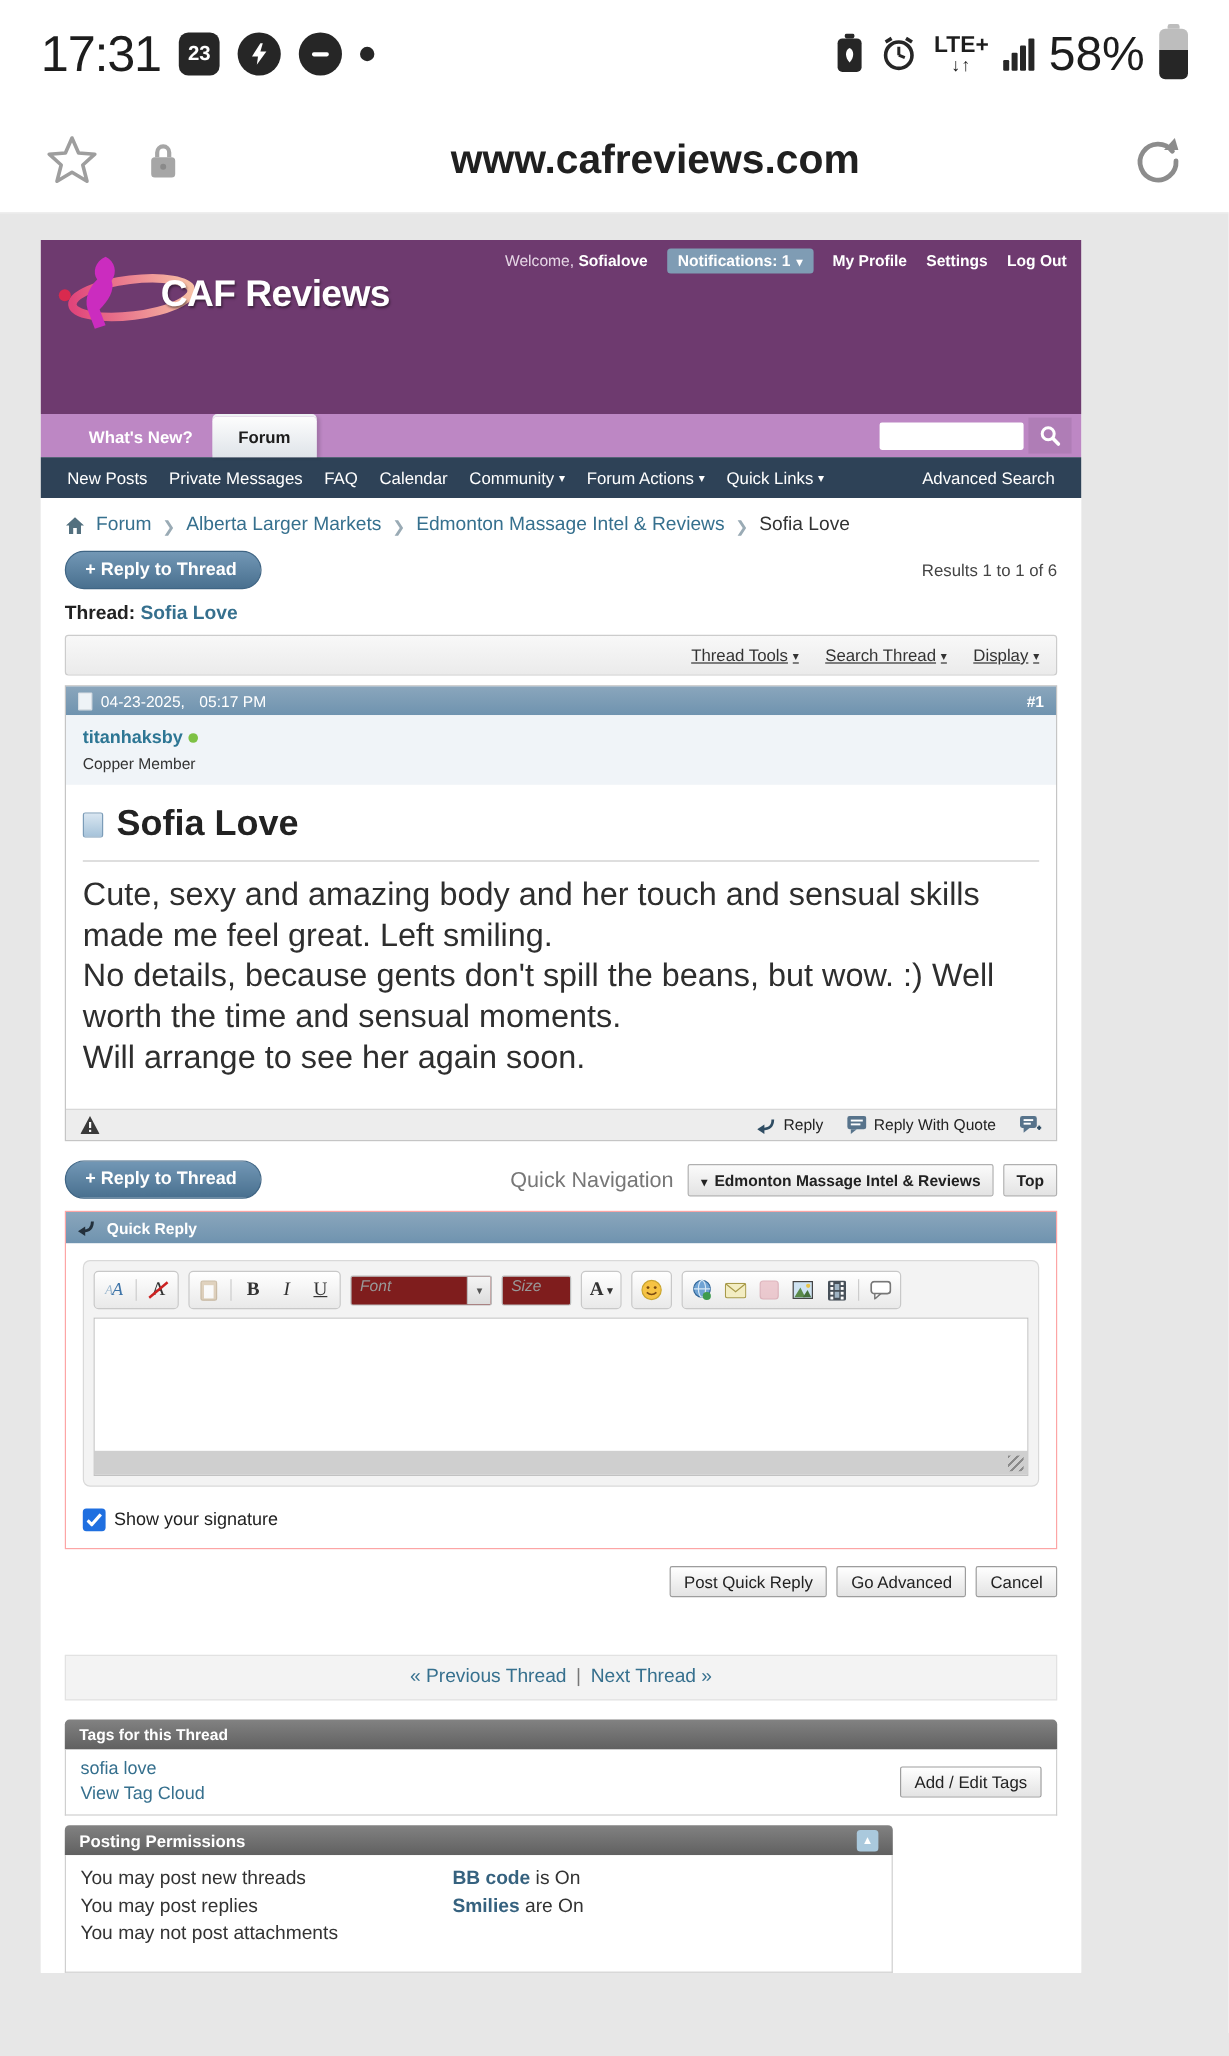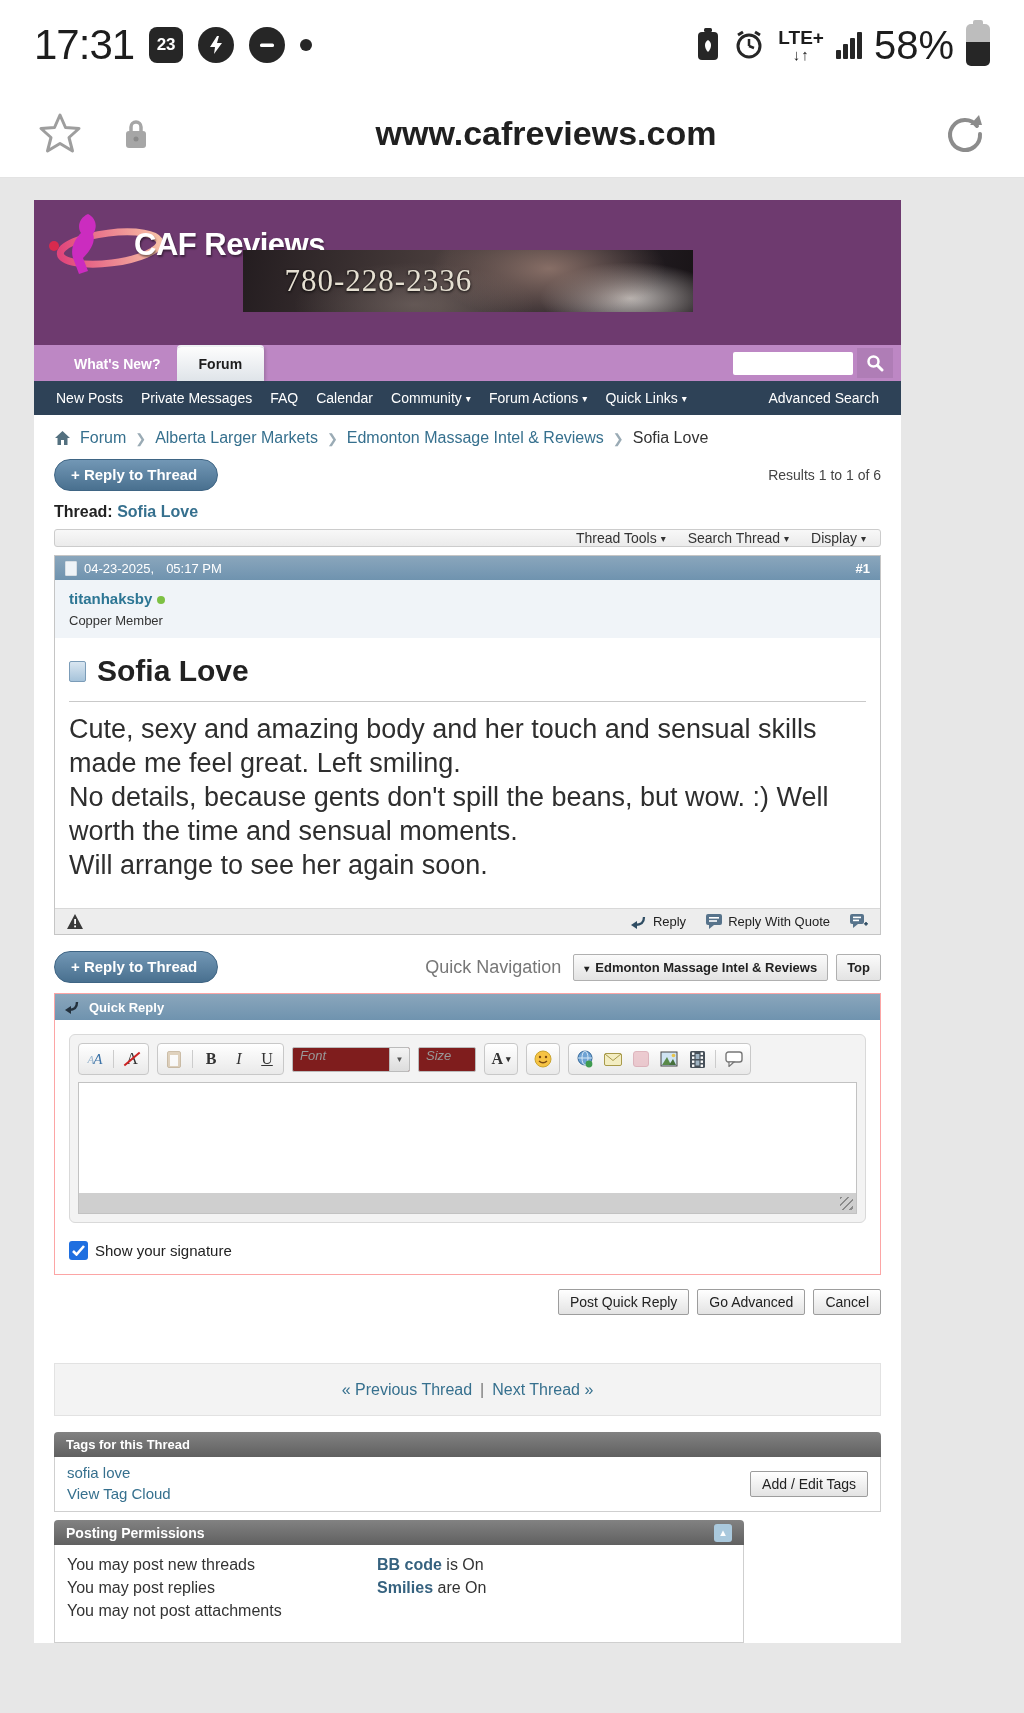--- a/index.html
+++ b/index.html
@@ -94,21 +94,21 @@
                       border:1px solid #3f6584; border-radius:16px; color:#fff; font-weight:bold;
                       font-size:15px; padding:6px 20px 7px 16px; cursor:pointer; }
   .results-txt { font-size:14px; color:#444; }
 
   .thread-line { margin-top:12px; font-size:16px; }
   .thread-lbl { font-weight:bold; color:#222; }
   .thread-title-link { font-weight:bold; color:#36708e; cursor:pointer; }
 
   .tools-bar { margin-top:8px; height:18px; background:linear-gradient(#f8f8f8,#ebebeb);
                border:1px solid #ccc; border-radius:3px; display:flex; align-items:center;
-               justify-content:flex-end; gap:22px; padding:0 14px; font-size:14px; color:#333; }
+               justify-content:flex-end; gap:22px; padding:16px 14px; font-size:14px; color:#333;text-decoration:underline; }
   .tool-item { cursor:pointer; }
 
   
   .post { margin-top:8px; border:1px solid #c5c5c5; }
   .post-hdr { height:24px; background:linear-gradient(#8aa6bc,#6f93af); display:flex; align-items:center;
               padding:0 10px; color:#fff; font-size:13px; }
   .doc-icon-sm { width:12px; height:15px; background:#eef3f7; border-radius:1px; margin-right:7px;
                  border:1px solid #d7dee4; }
   .post-num { margin-left:auto; font-weight:bold; cursor:pointer; }
   .post-user { background:#f0f4f8; padding:10px 14px; display:flex; justify-content:space-between;gap:32px; }
@@ -179,21 +179,21 @@
              background:repeating-linear-gradient(135deg,#8a8a8a 0 2px, rgba(0,0,0,0) 2px 5px); cursor:nwse-resize; }
   .sig-row { display:flex; align-items:center; gap:7px; margin:18px 0 4px 0; font-size:15px; color:#222; }
   .checkbox { width:19px; height:19px; background:#1f6fe0; border-radius:3px; display:flex;
               align-items:center; justify-content:center; cursor:pointer; }
   .qr-btn-row { margin-top:14px; display:flex; justify-content:flex-end; gap:8px; }
   .form-btn { background:linear-gradient(#ffffff,#e3e3e3); border:1px solid #9d9d9d; border-radius:2px;
               font-size:14px; color:#222; padding:4px 11px; cursor:pointer;
               font-family:"Liberation Sans", sans-serif; }
 
   
-  .pager { margin-top:48px; height:53px; background:#f3f3f3; border:1px solid #e2e2e2; display:flex;
+  .pager { margin-top:48px; height:38px; background:#f3f3f3; border:1px solid #e2e2e2; display:flex;
            align-items:center; justify-content:center; gap:8px; font-size:16px; }
   .pager a, .pager-link { color:#36708e; cursor:pointer; }
   .pager-sep { color:#777; }
 
   
   .panel-hdr { height:25px; background:linear-gradient(#828282,#606060); border-radius:4px 4px 0 0;
                display:flex; align-items:center; padding:0 12px; color:#fff; font-size:13px;
                font-weight:bold; }
   .tags-panel { margin-top:16px; }
   .tags-body { border:1px solid #cfcfcf; border-top:none; background:#fff; padding:7px 12px 9px 12px;
@@ -282,36 +282,41 @@
         <path d="M35 15 A 15 15 0 1 0 38 23" fill="none" stroke="#8c8c8c" stroke-width="4" stroke-linecap="round"></path>
         <polygon points="28,14 40,14 37,4" fill="#8c8c8c"></polygon>
       </svg>
   </span>
 </div>
 
 <div class="page">
 <div class="site">
 
   <div class="site-header">
+    <div class="welcome-row">
+      <span><span class="welcome-lbl">Welcome,</span>
+        <span class="welcome-user">Sofialove</span></span>
+      <span class="notif-pill">Notifications: 1</span>
+      <span class="hdr-link">My Profile</span>
+      <span class="hdr-link">Settings</span>
+      <span class="hdr-link">Log Out</span>
+    </div>
     <div class="logo-wrap">
       <svg width="118" height="66" viewBox="0 0 118 66">
         <defs>
               <linearGradient id="sw" x1="0" y1="0" x2="1" y2="0">
           <stop offset="0" stop-color="#e0457b"></stop>
                 <stop offset="1" stop-color="#f7c0a5"></stop>
               </linearGradient>
             </defs>
         <ellipse cx="66" cy="36" rx="50" ry="15" fill="none" stroke="url(#sw)" stroke-width="7" transform="rotate(-7 66 36)"></ellipse>
         <path d="M44 2 C35 6 33 15 37 21 C31 27 26 36 29 46 L35 62 L44 59 L39 46 C46 39 52 30 49 22 C54 15 52 6 44 2 Z" fill="#cb2cbf"></path>
         <circle cx="10" cy="34" r="5" fill="#d92a4e"></circle>
       </svg>
       <span class="logo-text">CAF Reviews</span>
-    </div>
-    <div class="banner">
-      <span class="banner-phone">780-228-2336</span>
     </div>
   </div>
 
   <div class="tab-strip">
     <span class="tab tab-plain">What's New?</span>
     <span class="tab tab-active">Forum</span>
     <span class="search-wrap">
       <input class="search-input" type="text" style="">
       <span class="search-btn">
         <svg width="18" height="18" viewBox="0 0 18 18">

